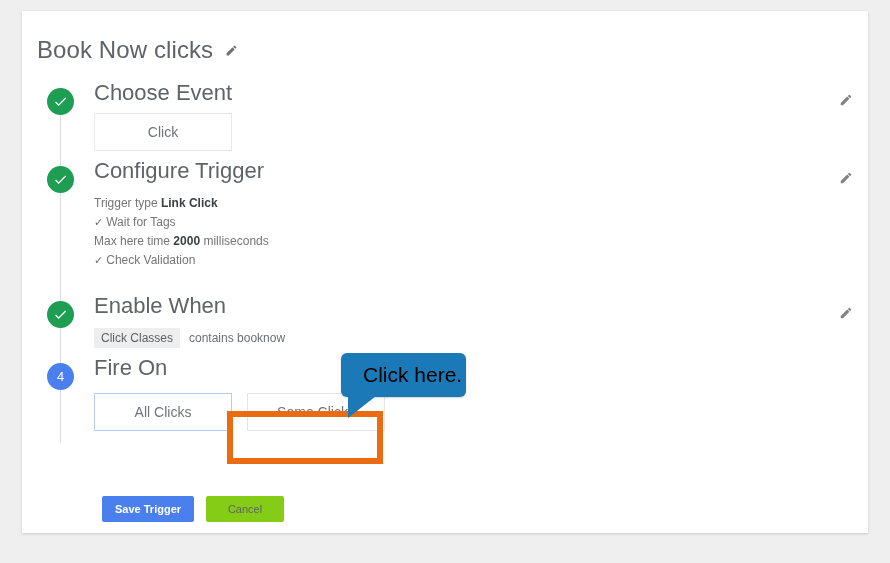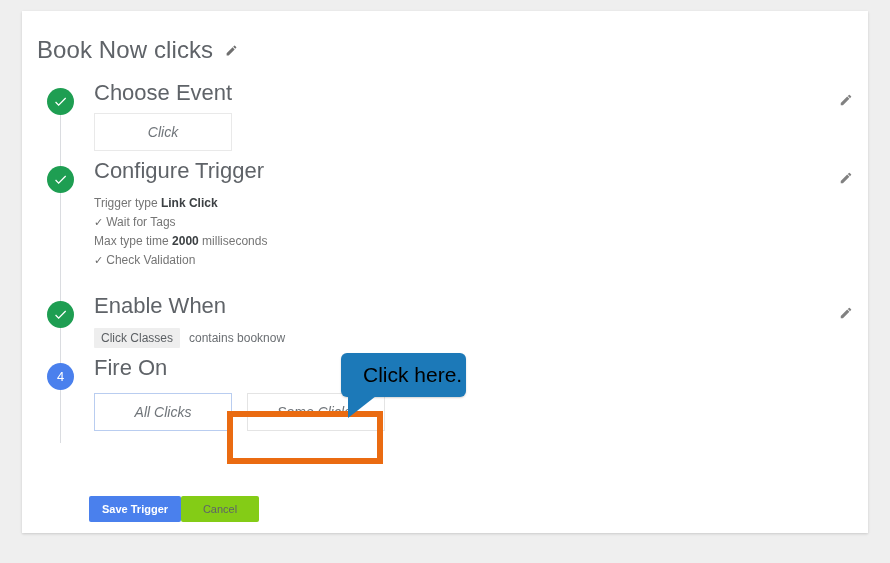--- a/index.html
+++ b/index.html
@@ -119,21 +119,20 @@
     width: 14px;
     height: 14px;
     cursor: pointer;
   }
 
   
   .choice-row {
     display: flex;
     gap: 10px;
     align-items: flex-end;
-    font-style: italic;
   }
   .choice-box {
     width: 138px;
     height: 38px;
     border: 1px solid #e4e4e4;
     background: #fff;
     display: flex;
     align-items: center;
     justify-content: center;
     font-size: 14px;
@@ -177,23 +176,24 @@
     font-size: 12px;
     padding: 3px 7px;
     line-height: 14px;
     border-radius: 1px;
     white-space: nowrap;
   }
 
   
   .actions {
     position: absolute;
-    left: 67px;
+    left: 80px;
     top: 485px;
     display: flex;
+    gap: 12px;
   }
   .btn {
     height: 26px;
     min-width: 64px;
     border: none;
     border-radius: 2px;
     font-size: 11px;
     font-family: "Liberation Sans", sans-serif;
     font-weight: bold;
     cursor: pointer;
@@ -306,21 +306,21 @@
 
           <div class="detail-line">
             <span>Trigger type </span><b>Link Click</b>
           </div>
 
           <div class="detail-line">
             <span class="check-mark">✓</span><span>Wait for Tags</span>
           </div>
 
           <div class="detail-line">
-            <span>Max type time </span><b>2000</b><span> milliseconds</span>
+            <span>Max here time </span><b>2000</b><span> milliseconds</span>
           </div>
 
           <div class="detail-line">
             <span class="check-mark">✓</span><span>Check Validation</span>
           </div>
 
         </div>
         <span class="edit-icon">
           <svg width="14" height="14" viewBox="0 0 24 24" aria-hidden="true">
             <path fill="#818181" d="M3 17.25V21h3.75L17.81 9.94l-3.75-3.75L3 17.25zM20.71 7.04a1 1 0 0 0 0-1.41l-2.34-2.34a1 1 0 0 0-1.41 0l-1.83 1.83 3.75 3.75 1.83-1.83z"></path>

